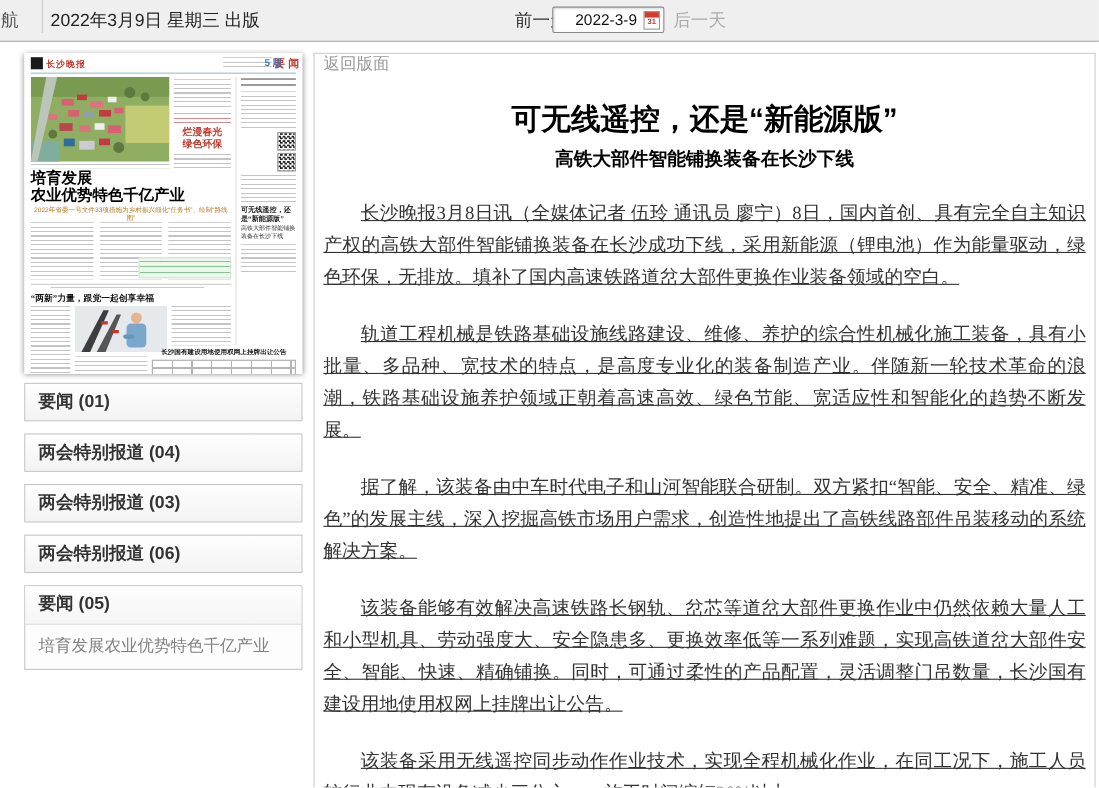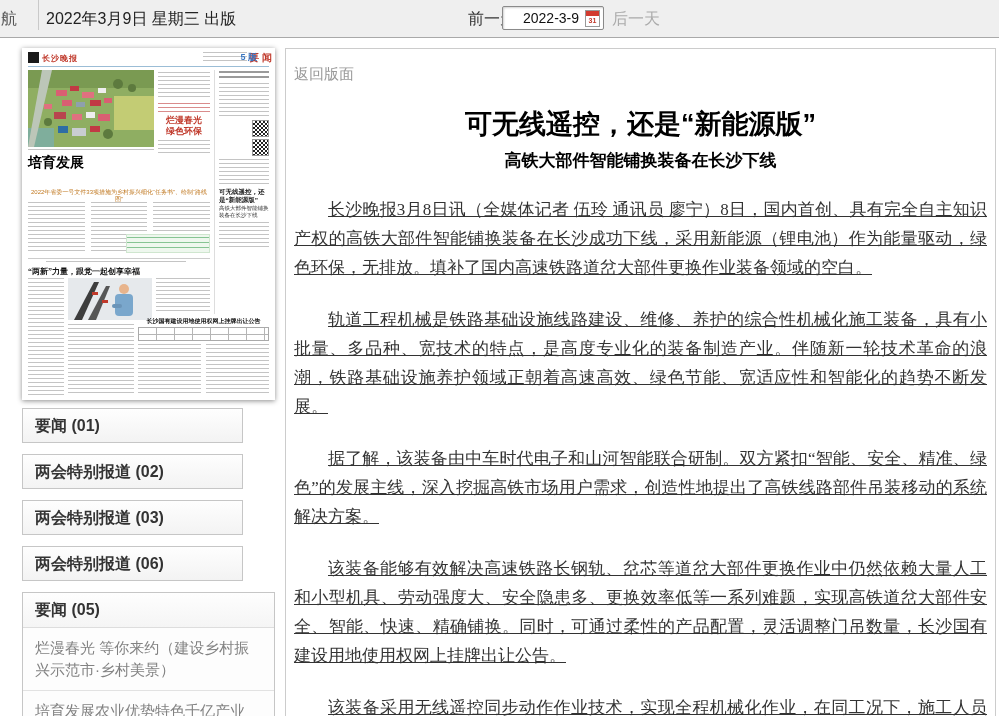--- a/index.html
+++ b/index.html
@@ -22,21 +22,21 @@
   .date-input { position:absolute; left:20px; top:2px; width:72px; height:18px; border:none; outline:none;
                 font-size:14px; color:#111; font-family:"Liberation Sans",sans-serif; background:transparent; }
   .cal-icon { position:absolute; right:3px; top:3px; width:15px; height:17px;
               border:1px solid #999; background:#fff; cursor:pointer; }
   .cal-top { height:5px; background:#d23b2f; }
   .cal-num { font-size:7px; line-height:9px; color:#c0392b; font-weight:bold; text-align:center; }
   .next-day { position:absolute; left:612px; top:9px; font-size:16px; color:#ababab; }
 
   
   .sidebar { position:absolute; left:22px; top:48px; width:253px; }
-  .thumb { position:relative; width:253px; height:352px; background:#fff;
+  .thumb { position:relative; width:253px; height:292px; background:#fff;
            box-shadow:0 1px 5px rgba(0,0,0,.45); margin-bottom:8px; cursor:pointer; overflow:hidden; }
 
   .stripes      { background-image:repeating-linear-gradient(to bottom,#c4c4c4 0 1px, transparent 1px 4px); }
   .stripes-dark { background-image:repeating-linear-gradient(to bottom,#9a9a9a 0 2px, transparent 2px 5px); }
   .stripes-red  { background-image:repeating-linear-gradient(to bottom,#d98c8c 0 1px, transparent 1px 4px); }
 
   .th-logo { position:absolute; left:6px; top:4px; width:11px; height:11px; background:#1a1a1a; }
   .th-paper { position:absolute; left:20px; top:5px; font-size:8px; color:#c0392b; font-weight:bold; letter-spacing:1px; }
   .th-section { position:absolute; left:0; right:0; top:3px; text-align:right;
                 font-size:10px; color:#c0392b; font-weight:bold; letter-spacing:3px; }
@@ -88,36 +88,36 @@
   .th-table { position:absolute; left:116px; top:269px; width:131px; height:79px; }
   .th-table-title { font-size:6px; font-weight:bold; color:#111; text-align:center; line-height:8px;
                     font-family:"Liberation Serif",serif; white-space:nowrap; overflow:hidden; }
   .th-table-grid { margin-top:2px; height:14px; border:1px solid #aaa;
       background-image:repeating-linear-gradient(to right, transparent 0 17px, #b5b5b5 17px 18px),
                        repeating-linear-gradient(to bottom, transparent 0 6px, #b5b5b5 6px 7px); }
   .th-table-cols { margin-top:3px; display:flex; gap:5px; height:52px; }
   .th-table-cols > div { flex:1; }
 
   
-  .sec-box { width:221px; height:35px; line-height:33px; border:1px solid #c6c6c6;
+  .sec-box { width:253px; height:35px; line-height:33px; border:1px solid #c6c6c6;
              background:linear-gradient(#fefefe,#f3f3f3); font-weight:bold; font-size:16px;
              color:#333; padding:0 12px; margin-bottom:11px; cursor:pointer;
              white-space:nowrap; overflow:hidden; }
   .articles-box { width:253px; border:1px solid #c6c6c6; background:#fdfdfd; }
   .articles-header { height:35px; line-height:33px; padding:0 12px; font-weight:bold;
                      font-size:16px; color:#333; border-bottom:1px solid #ddd;
                      background:linear-gradient(#fefefe,#f5f5f5); }
   .article-link { padding:9px 12px; font-size:15px; color:#828282; line-height:22px;
                   border-bottom:1px solid #e2e2e2; cursor:pointer; }
   .article-link:last-child { border-bottom:none; }
 
   
   .main-panel { position:absolute; left:285px; top:48px; width:711px; height:668px;
                 background:#fff; border:1px solid #ccc; border-bottom:none; padding:0 8px; }
-  .back-link { display:inline-block; margin-top:16px; font-size:15px; color:#999; cursor:pointer; text-decoration:none; }
+  .back-link { display:inline-block; margin-top:0; font-size:15px; color:#999; cursor:pointer; text-decoration:none; }
   .article-title { margin-top:22px; text-align:center; font-size:27px; font-weight:bold; color:#000; }
   .article-subtitle { margin-top:7px; text-align:center; font-size:17px; font-weight:bold; color:#000; }
   .article-body { margin-top:23px; font-size:17px; line-height:29px; color:#333;
                   font-family:"Liberation Serif",serif; text-align:justify; }
   .article-body p { text-indent:2em; margin:0 0 23px 0;text-decoration:underline; }
 </style>
 </head>
 <body>
 
 <div class="topbar">
@@ -190,20 +190,21 @@
       <div class="th-qr"></div>
       <div class="th-qr"></div>
       <div class="th-r-s2 stripes"></div>
       <div class="th-mini-title">可无线遥控，还是“新能源版”</div>
       <div class="th-mini-sub">高铁大部件智能铺换装备在长沙下线</div>
       <div class="th-r-s3 stripes"></div>
     </div>
 
     <div class="th-headline1">
       <div>培育发展</div>
+      <div>农业优势特色千亿产业</div>
     </div>
     <div class="th-subhead1">2022年省委一号文件33项措施为乡村振兴细化“任务书”、绘制“路线图”</div>
 
     <div class="th-sec1cols">
       <div class="stripes"></div>
       <div class="stripes"></div>
       <div class="stripes"></div>
     </div>
     <div class="th-greenad"></div>
     <div class="th-divider1"></div>
@@ -228,27 +229,26 @@
       <div class="th-table-title">长沙国有建设用地使用权网上挂牌出让公告</div>
       <div class="th-table-grid"></div>
       <div class="th-table-cols">
         <div class="stripes"></div>
         <div class="stripes"></div>
       </div>
     </div>
   </div>
 
   <div class="sec-box">要闻 (01)</div>
-  <div class="sec-box">两会特别报道 (02)</div>
+  <div class="sec-box">两会特别报道 (04)</div>
   <div class="sec-box">两会特别报道 (03)</div>
   <div class="sec-box">两会特别报道 (06)</div>
 
   <div class="articles-box">
     <div class="articles-header">要闻 (05)</div>
-    <div class="article-link">烂漫春光 等你来约（建设乡村振兴示范市·乡村美景）</div>
     <div class="article-link">培育发展农业优势特色千亿产业</div>
   </div>
 </div>
 
 <div class="main-panel">
   <a class="back-link">返回版面</a>
   <h1 class="article-title">可无线遥控，还是“新能源版”</h1>
   <h2 class="article-subtitle">高铁大部件智能铺换装备在长沙下线</h2>
   <div class="article-body">
     <p>长沙晚报3月8日讯（全媒体记者 伍玲 通讯员 廖宁）8日，国内首创、具有完全自主知识产权的高铁大部件智能铺换装备在长沙成功下线，采用新能源（锂电池）作为能量驱动，绿色环保，无排放。填补了国内高速铁路道岔大部件更换作业装备领域的空白。</p>

